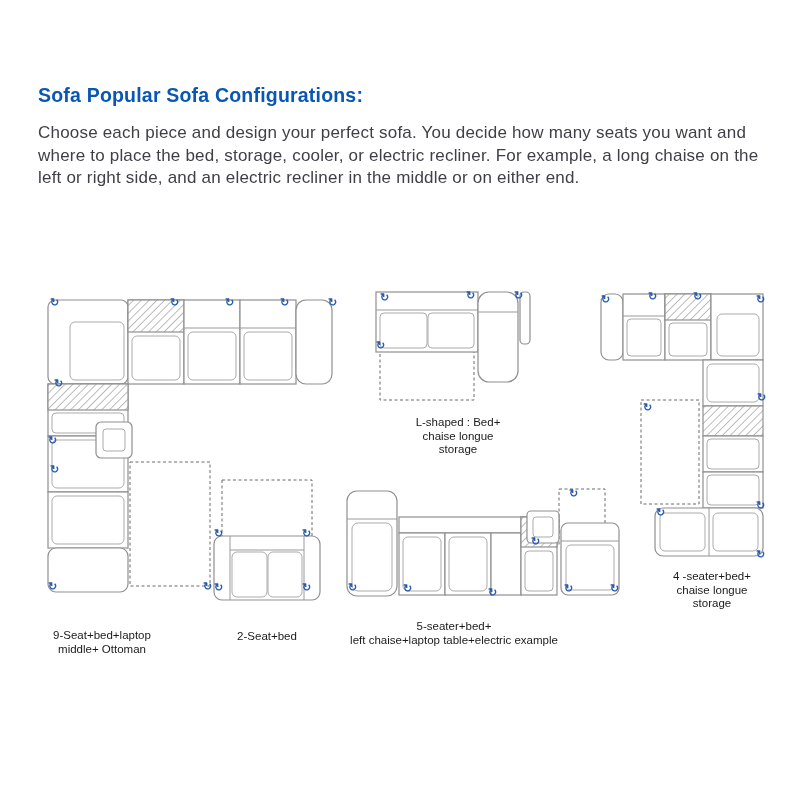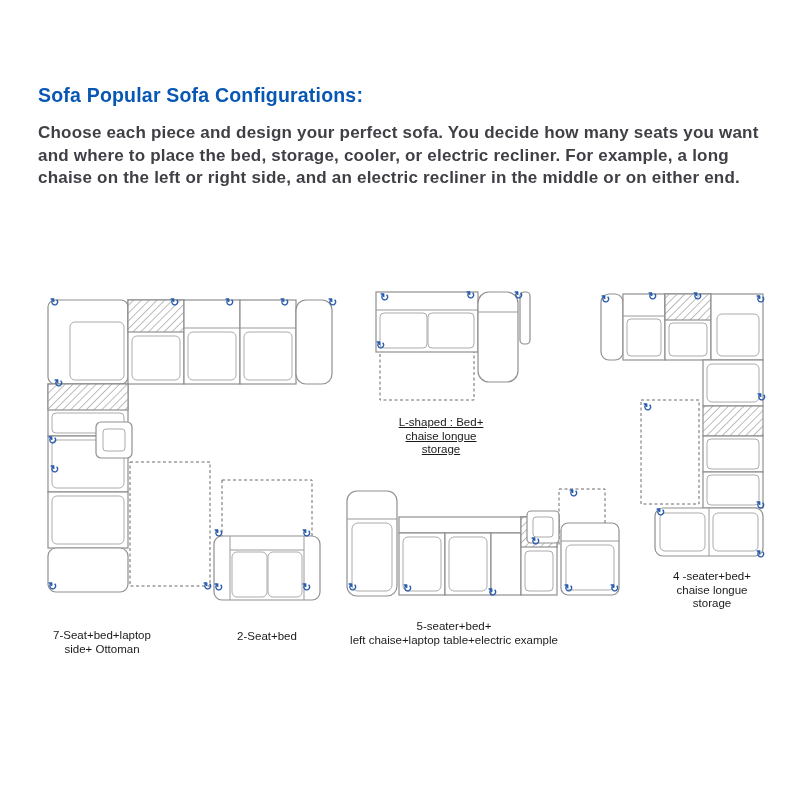--- a/index.html
+++ b/index.html
@@ -7,21 +7,21 @@
   body {
     width:800px; height:800px; position:relative; overflow:hidden;
     font-family:"Liberation Sans", sans-serif;
   }
   .page-title {
     position:absolute; left:38px; top:84px;
     font-size:19.5px; font-weight:bold; color:#0857b5; letter-spacing:.2px;
   }
   .intro-text {
     position:absolute; left:38px; top:122px; width:726px;
-    font-size:17px; line-height:22.5px; color:#3f3f46; letter-spacing:.2px;font-weight:bold;
+    font-size:17px; line-height:22.5px; color:#3f3f46; letter-spacing:.2px;
   }
   .diagram { position:absolute; }
   .diagram svg { display:block; overflow:visible; }
   .label {
     position:absolute; text-align:center;
     font-size:11.5px; line-height:13.5px; color:#1a1a1a;
   }
   .ricon {
     position:absolute; font-size:11px; font-weight:bold; line-height:1;
     color:#2a5cae; pointer-events:none;
@@ -67,22 +67,22 @@
     <rect class="piece" x="8" y="144" width="80" height="56"></rect>
     <rect class="inner" x="12" y="148" width="72" height="48" rx="5"></rect>
     <rect class="piece" x="8" y="200" width="80" height="56"></rect>
     <rect class="inner" x="12" y="204" width="72" height="48" rx="5"></rect>
     <rect class="piece" x="8" y="256" width="80" height="44" rx="8"></rect>
     <rect class="piece" x="56" y="130" width="36" height="36" rx="5"></rect>
     <rect class="inner" x="63" y="137" width="22" height="22" rx="3"></rect>
     <rect class="dash" x="90" y="170" width="80" height="124"></rect>
   </svg>
   <div class="label" style="left:-23px; top:337px; width:170px;">
-    <div>7-Seat+bed+laptop</div>
-    <div>side+ Ottoman</div>
+    <div>9-Seat+bed+laptop</div>
+    <div>middle+ Ottoman</div>
   </div>
 <span class="ricon" style="left: 10px; top: 5px;">↻</span>
     <span class="ricon" style="left: 130px; top: 5px;">↻</span>
     <span class="ricon" style="left: 185px; top: 5px;">↻</span>
     <span class="ricon" style="left: 240px; top: 5px;">↻</span>
     <span class="ricon" style="left: 288px; top: 5px;">↻</span>
     <span class="ricon" style="left: 14px; top: 86px;">↻</span>
     <span class="ricon" style="left: 8px; top: 143px;">↻</span>
     <span class="ricon" style="left: 10px; top: 172px;">↻</span>
     <span class="ricon" style="left: 8px; top: 289px;">↻</span>
@@ -112,21 +112,21 @@
   <svg width="160" height="118" viewBox="0 0 160 118">
     <rect class="dash" x="8" y="46" width="94" height="66"></rect>
     <rect class="piece" x="4" y="4" width="102" height="60"></rect>
     <line class="ln" x1="4" y1="22" x2="106" y2="22"></line>
     <rect class="inner" x="8" y="25" width="47" height="35" rx="4"></rect>
     <rect class="inner" x="56" y="25" width="46" height="35" rx="4"></rect>
     <rect class="piece" x="106" y="4" width="40" height="90" rx="11"></rect>
     <line class="ln" x1="106" y1="24" x2="146" y2="24"></line>
     <rect class="piece" x="148" y="4" width="10" height="52" rx="4"></rect>
   </svg>
-  <div class="label" style="left:9px; top:128px; width:120px;text-decoration:underline;">
+  <div class="label" style="left:26px; top:128px; width:120px;">
     <div>L-shaped : Bed+</div>
     <div>chaise longue</div>
     <div>storage</div>
   </div>
 <span class="ricon" style="left: 8px; top: 4px;">↻</span>
     <span class="ricon" style="left: 94px; top: 2px;">↻</span>
     <span class="ricon" style="left: 142px; top: 2px;">↻</span>
     <span class="ricon" style="left: 4px; top: 52px;">↻</span>
   </div>
 

